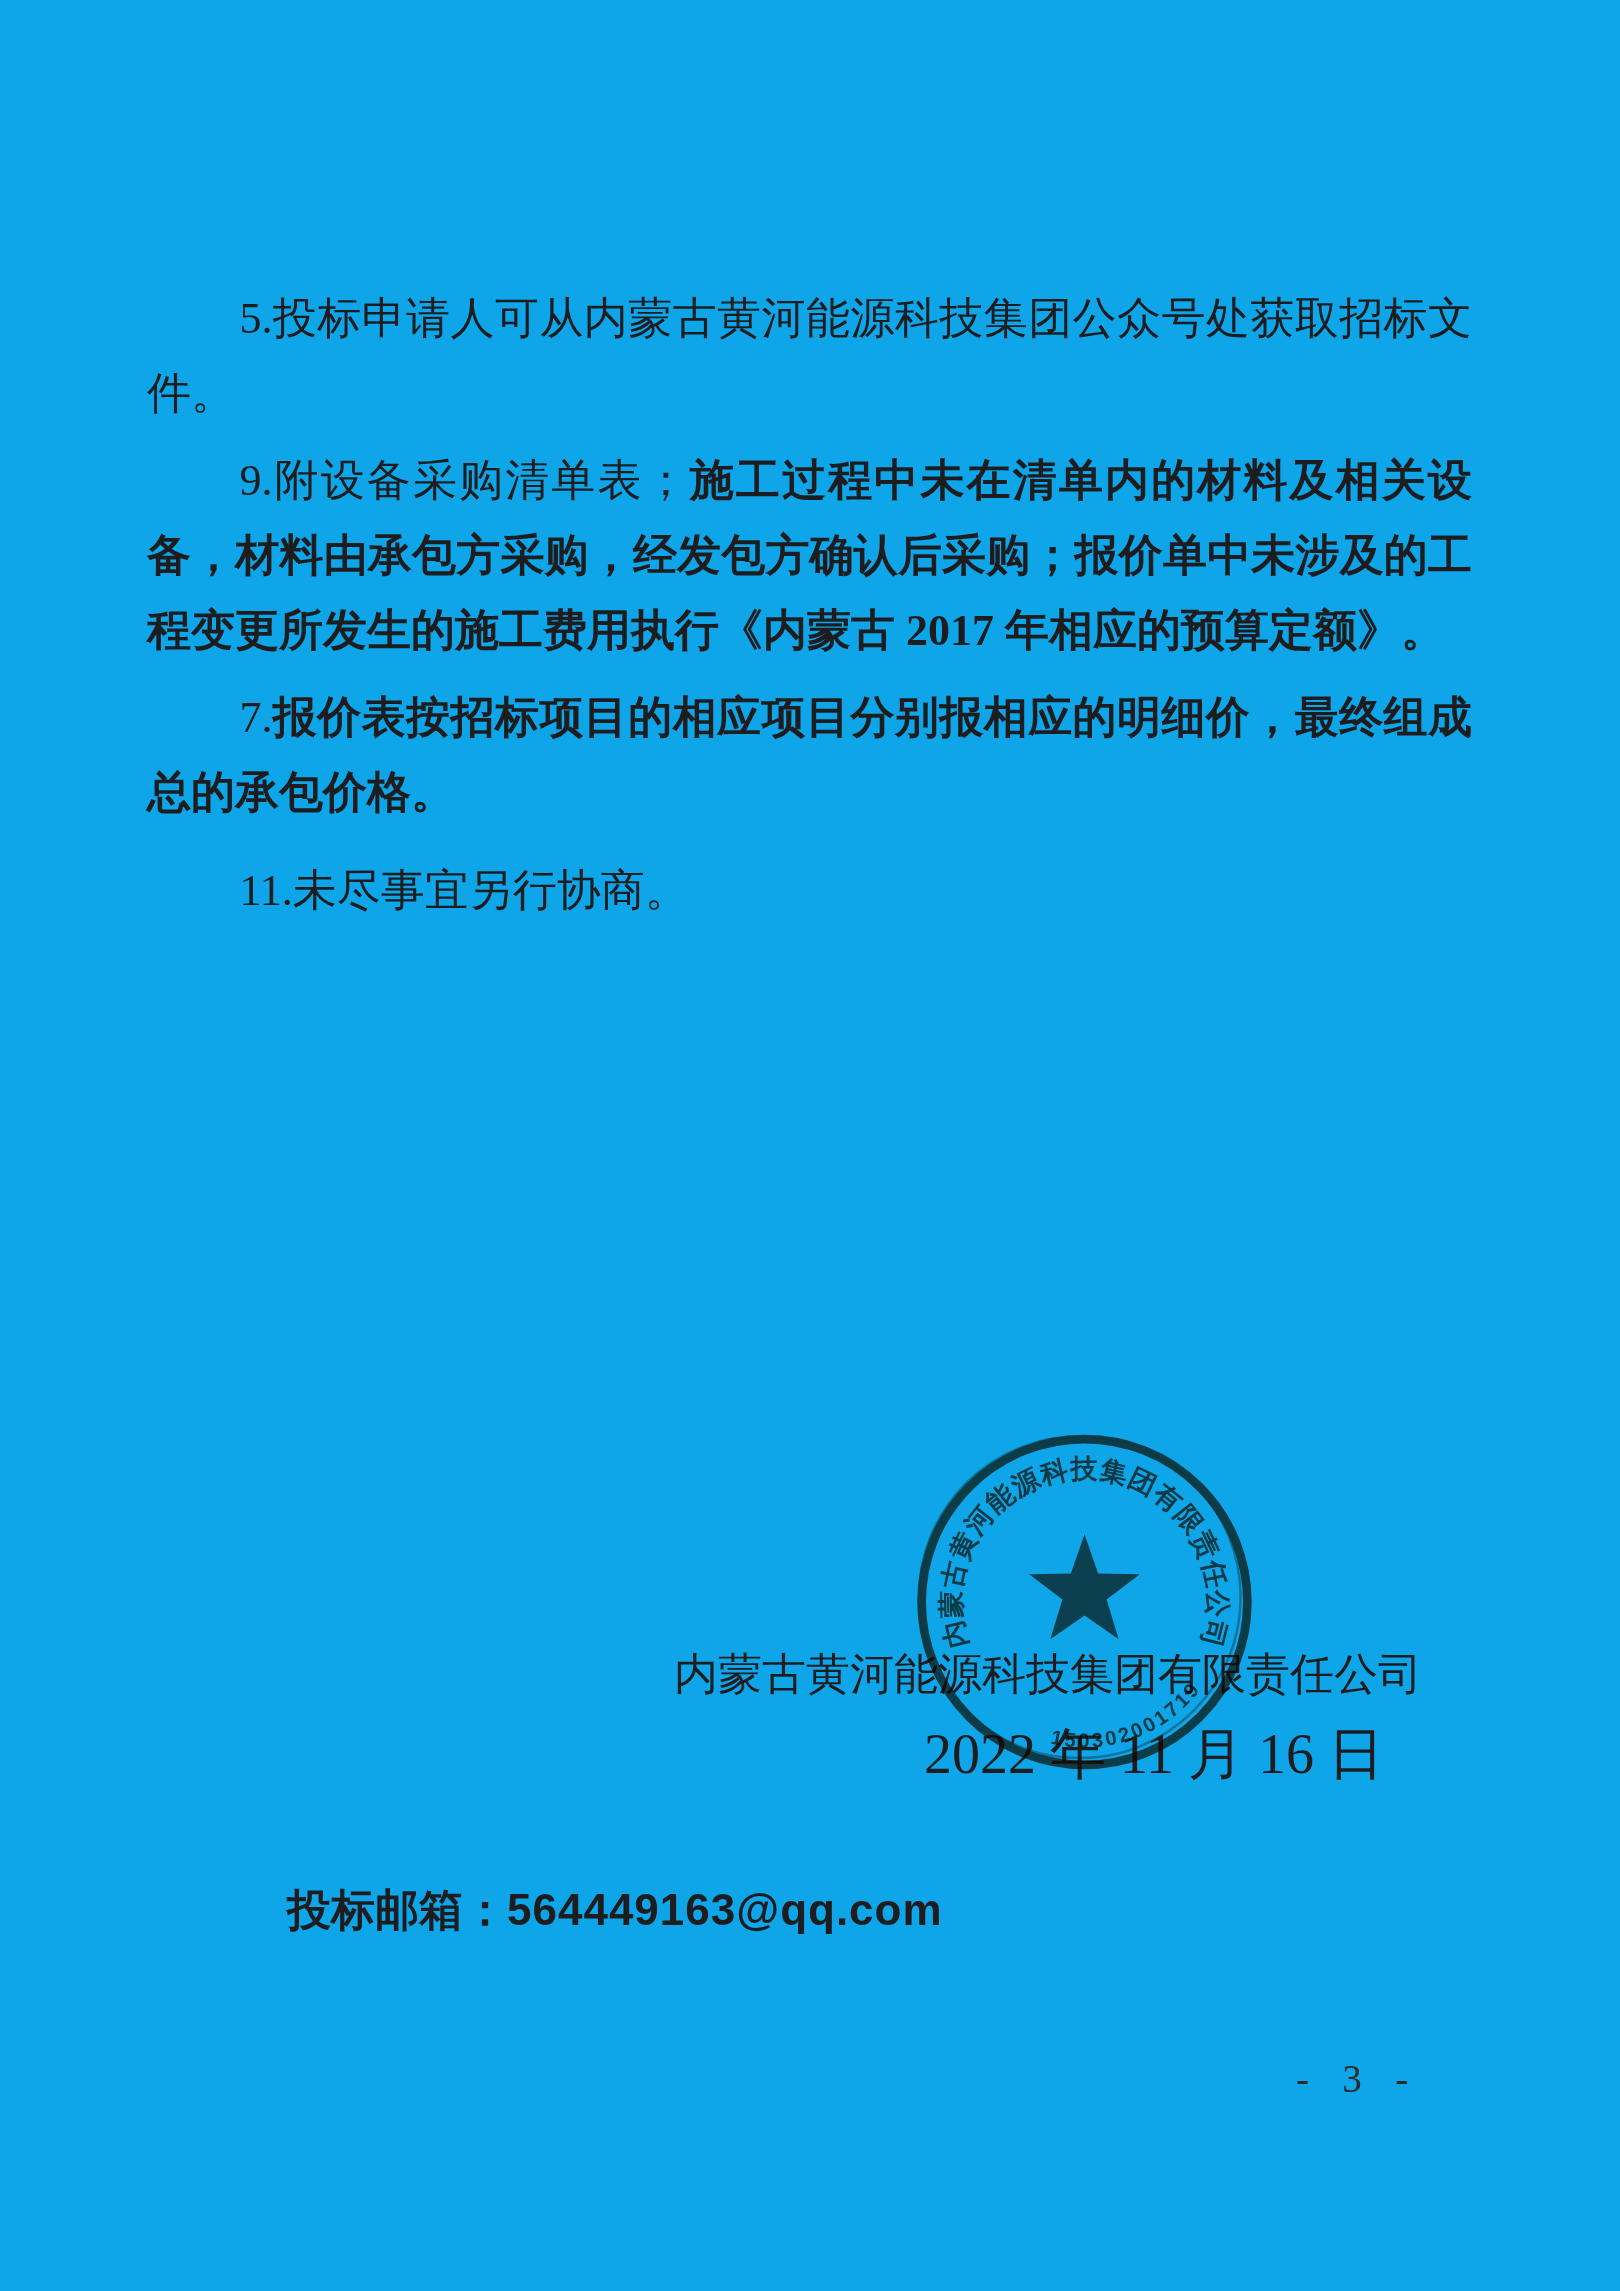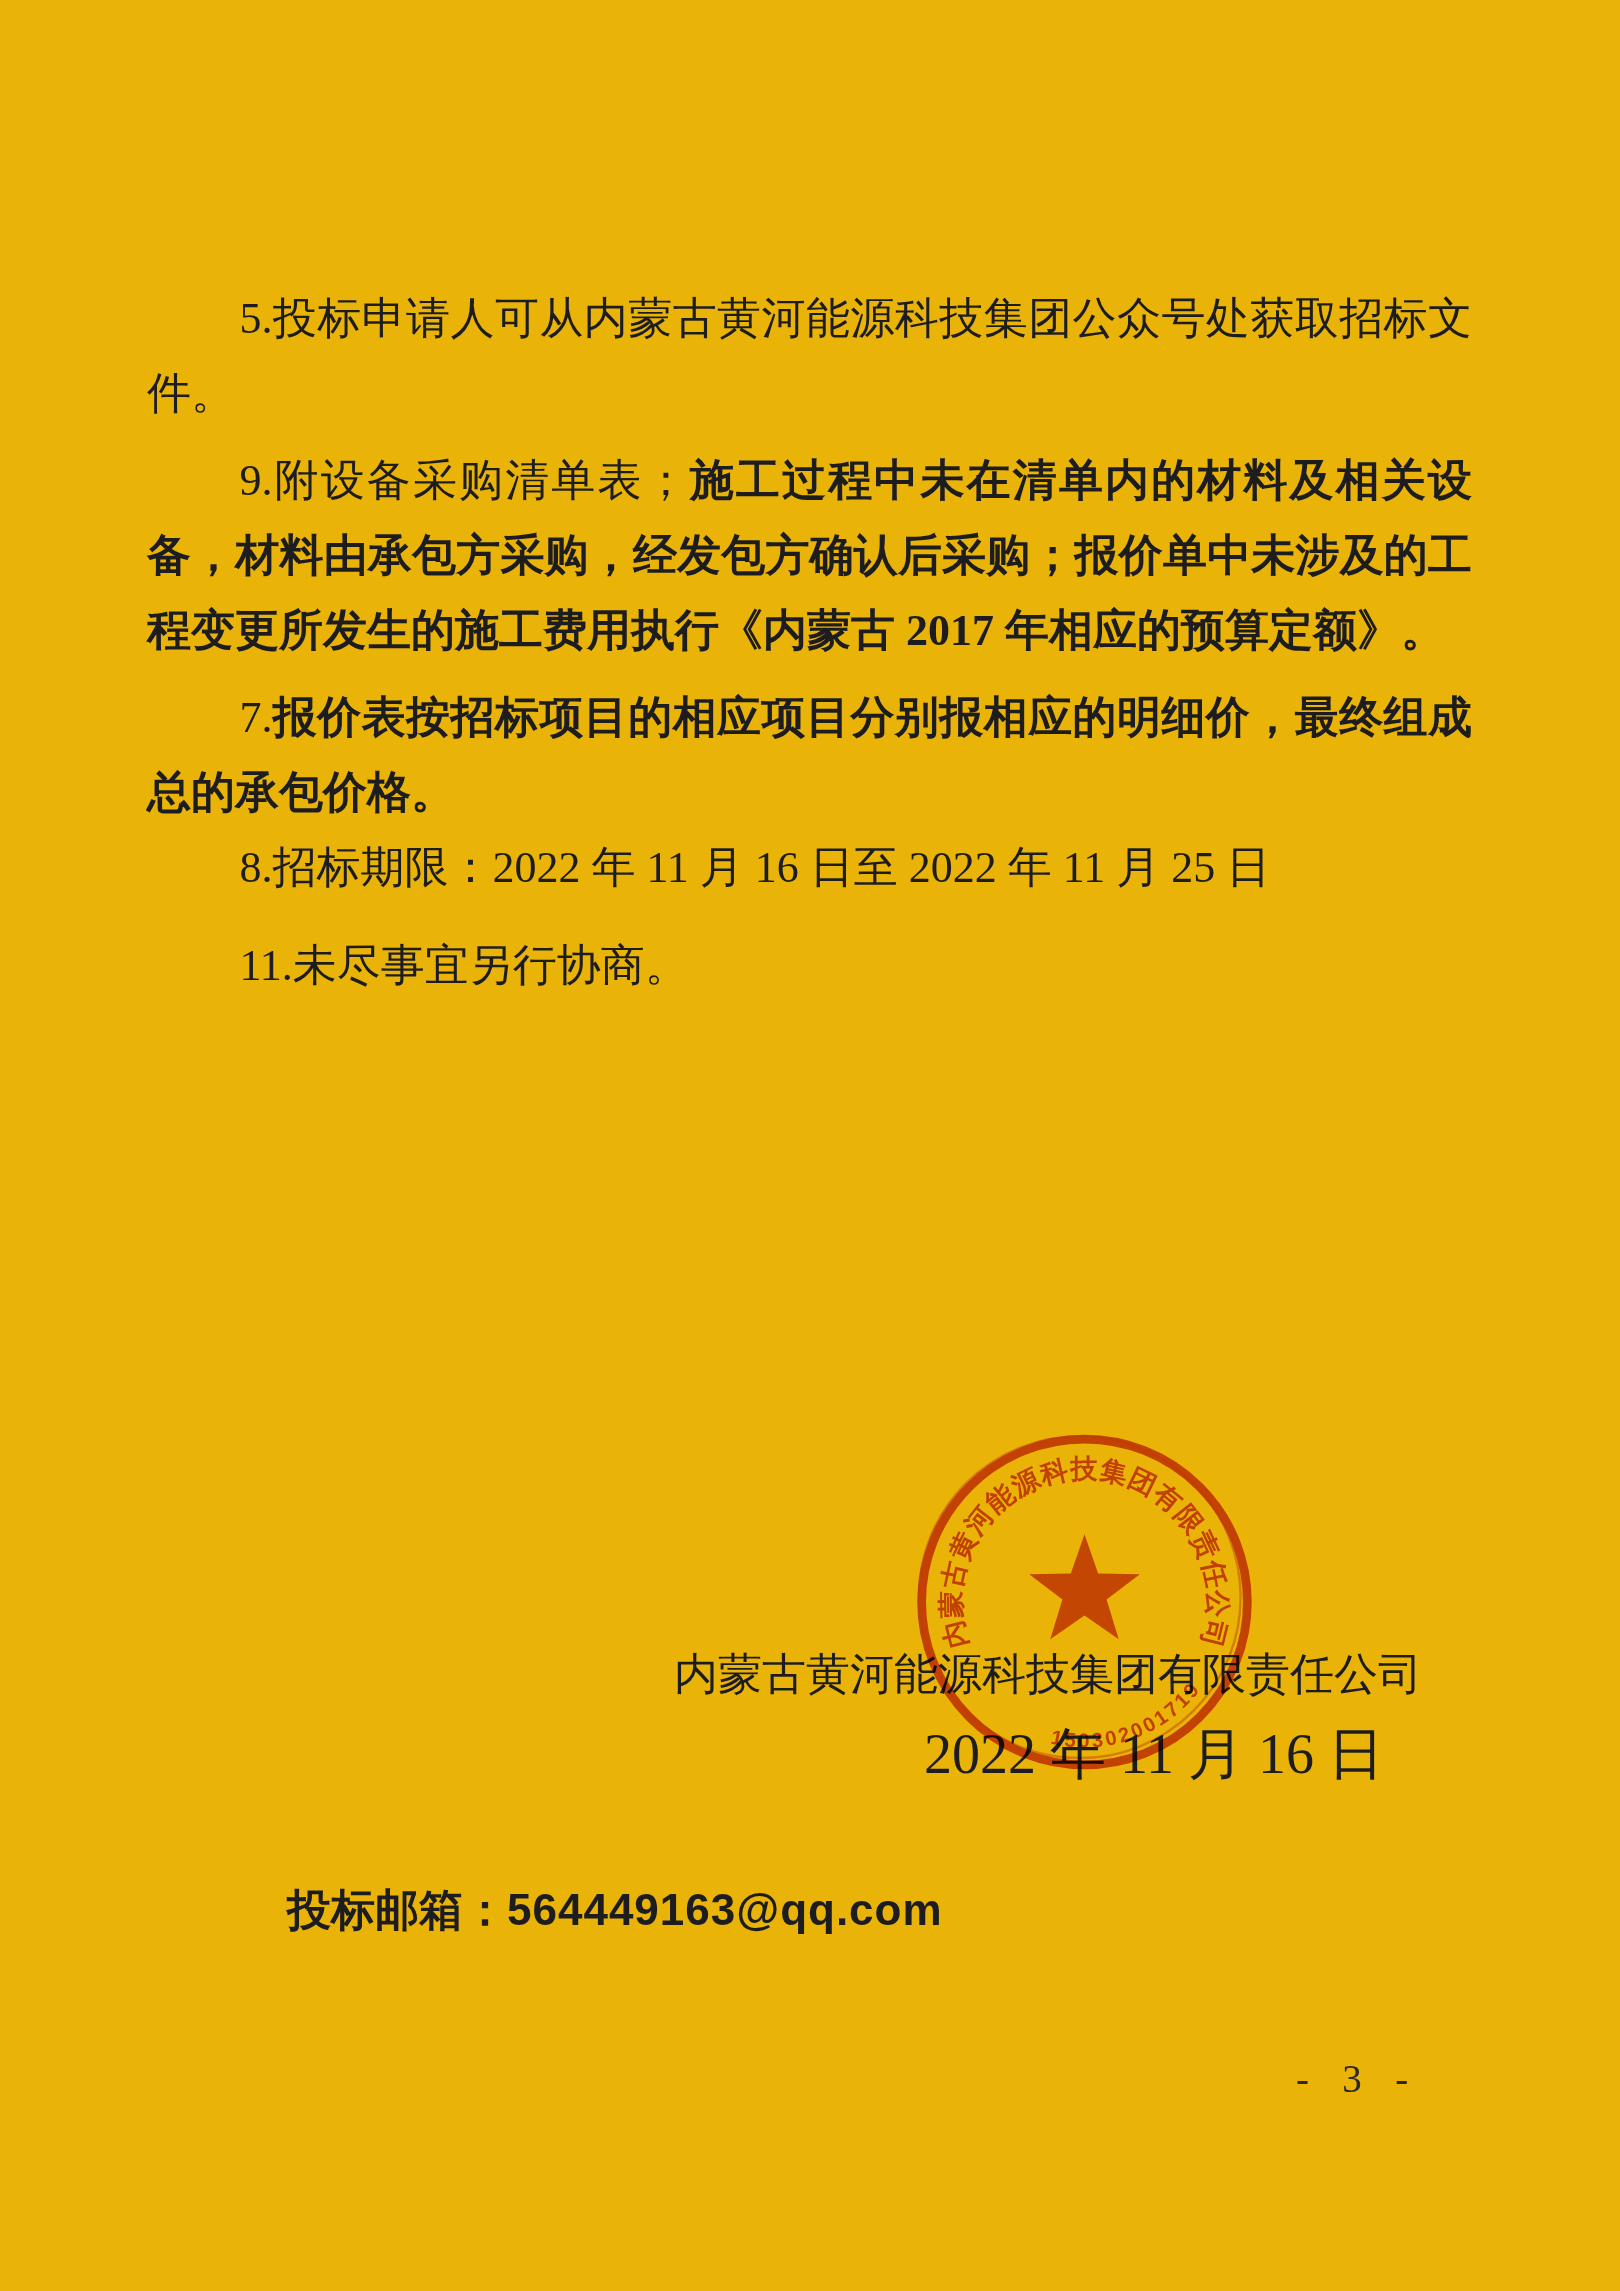--- a/index.html
+++ b/index.html
@@ -1,20 +1,20 @@
 <!DOCTYPE html>
 <html><head>
 <meta charset="utf-8">
 <style>
   html,body{margin:0;padding:0;background:#888;}
   .page{
     position:relative;
     width:1620px;height:2292px;
     margin:0 auto;
-    background:#eab308;
+    background:#0ea5e9;
     font-family:"Liberation Serif","DejaVu Serif",serif;
     color:#1d1d1f;
     overflow:hidden;
   }
   .content{
     position:absolute;
     left:147px;top:281px;width:1325px;
     font-size:44px;line-height:75px;
   }
   .para{
@@ -67,21 +67,20 @@
 <div class="page">
 
   <div class="content">
 
     <p class="para"><span>5.投标申请人可从内蒙古黄河能源科技集团公众号处获取招标文件。</span></p>
 
     <p class="para mt-sm"><span>9.附设备采购清单表；</span><span class="b">施工过程中未在清单内的材料及相关设备，材料由承包方采购，经发包方确认后采购；报价单中未涉及的工程变更所发生的施工费用执行《内蒙古 2017 年相应的预算定额》。</span></p>
 
     <p class="para mt-sm"><span>7.</span><span class="b">报价表按招标项目的相应项目分别报相应的明细价，最终组成总的承包价格。</span></p>
 
-    <p class="para"><span>8.招标期限：2022 年 11 月 16 日至 2022 年 11 月 25 日</span></p>
 
 
 
     <p class="para mt-md"><span>11.未尽事宜另行协商。</span></p>
 
 
   </div>
 
   <div class="sig-company">内蒙古黄河能源科技集团有限责任公司</div>
 

